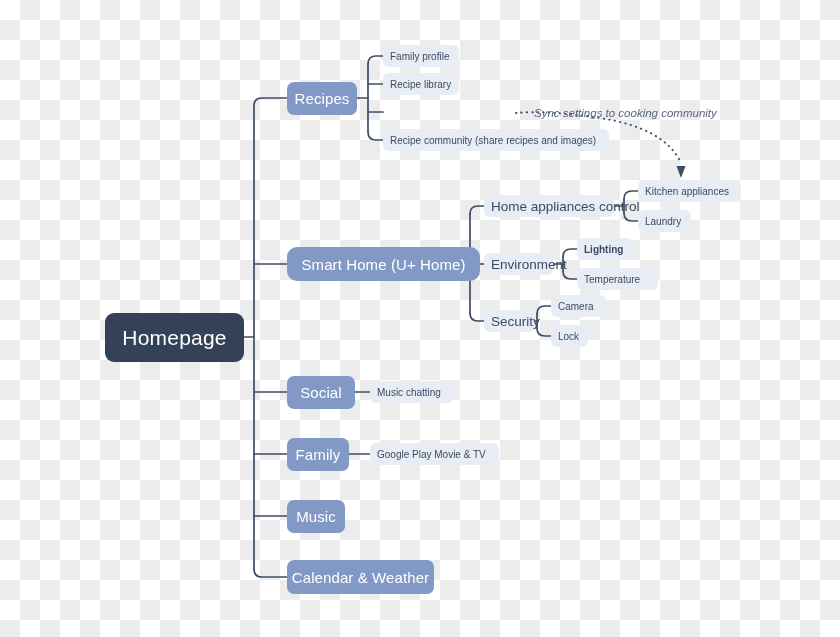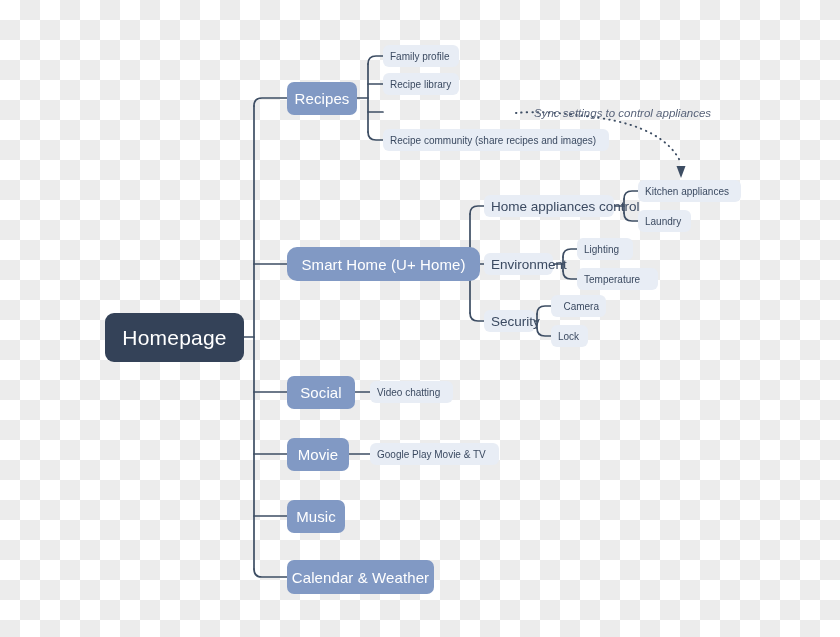--- a/index.html
+++ b/index.html
@@ -144,21 +144,21 @@
 
   <div class="node node-branch" style="left:287px; top:247px; width:193px; height:34px;border-radius:10px;">
     <span>Smart Home (U+ Home)</span>
   </div>
 
   <div class="node node-branch" style="left:287px; top:376px; width:68px; height:33px;">
     <span>Social</span>
   </div>
 
   <div class="node node-branch" style="left:287px; top:438px; width:62px; height:33px;">
-    <span>Movie</span>
+    <span>Family</span>
   </div>
 
   <div class="node node-branch" style="left:287px; top:500px; width:58px; height:33px;">
     <span>Music</span>
   </div>
 
   <div class="node node-branch" style="left:287px; top:560px; width:147px; height:34px;">
     <span>Calendar &amp; Weather</span>
   </div>
 
@@ -188,41 +188,41 @@
   </div>
 
   <div class="node node-leaf" style="left:638px; top:180px; width:103px; height:22px;">
     <span>Kitchen appliances</span>
   </div>
 
   <div class="node node-leaf" style="left:638px; top:210px; width:53px; height:22px;">
     <span>Laundry</span>
   </div>
 
-  <div class="node node-leaf" style="left:577px; top:238px; width:56px; height:22px;">
+  <div class="node node-leaf" style="left:577px; top:238px; width:56px; height:22px;font-weight:bold;">
     <span>Lighting</span>
   </div>
 
   <div class="node node-leaf" style="left:577px; top:268px; width:81px; height:22px;">
     <span>Temperature</span>
   </div>
 
-  <div class="node node-leaf" style="left:551px; top:295px; width:55px; height:22px;justify-content:flex-end;">
+  <div class="node node-leaf" style="left:551px; top:295px; width:55px; height:22px;">
     <span>Camera</span>
   </div>
 
   <div class="node node-leaf" style="left:551px; top:325px; width:37px; height:22px;">
     <span>Lock</span>
   </div>
 
   <div class="node node-leaf" style="left:370px; top:381px; width:83px; height:22px;">
-    <span>Video chatting</span>
+    <span>Music chatting</span>
   </div>
 
   <div class="node node-leaf" style="left:370px; top:443px; width:129px; height:22px;">
     <span>Google Play Movie &amp; TV</span>
   </div>
 
   <div class="annotation-label" style="left:534px; top:107px;">
-    <span>Sync settings to control appliances</span>
+    <span>Sync settings to cooking community</span>
   </div>
 
 </div>
 
 </body></html>

